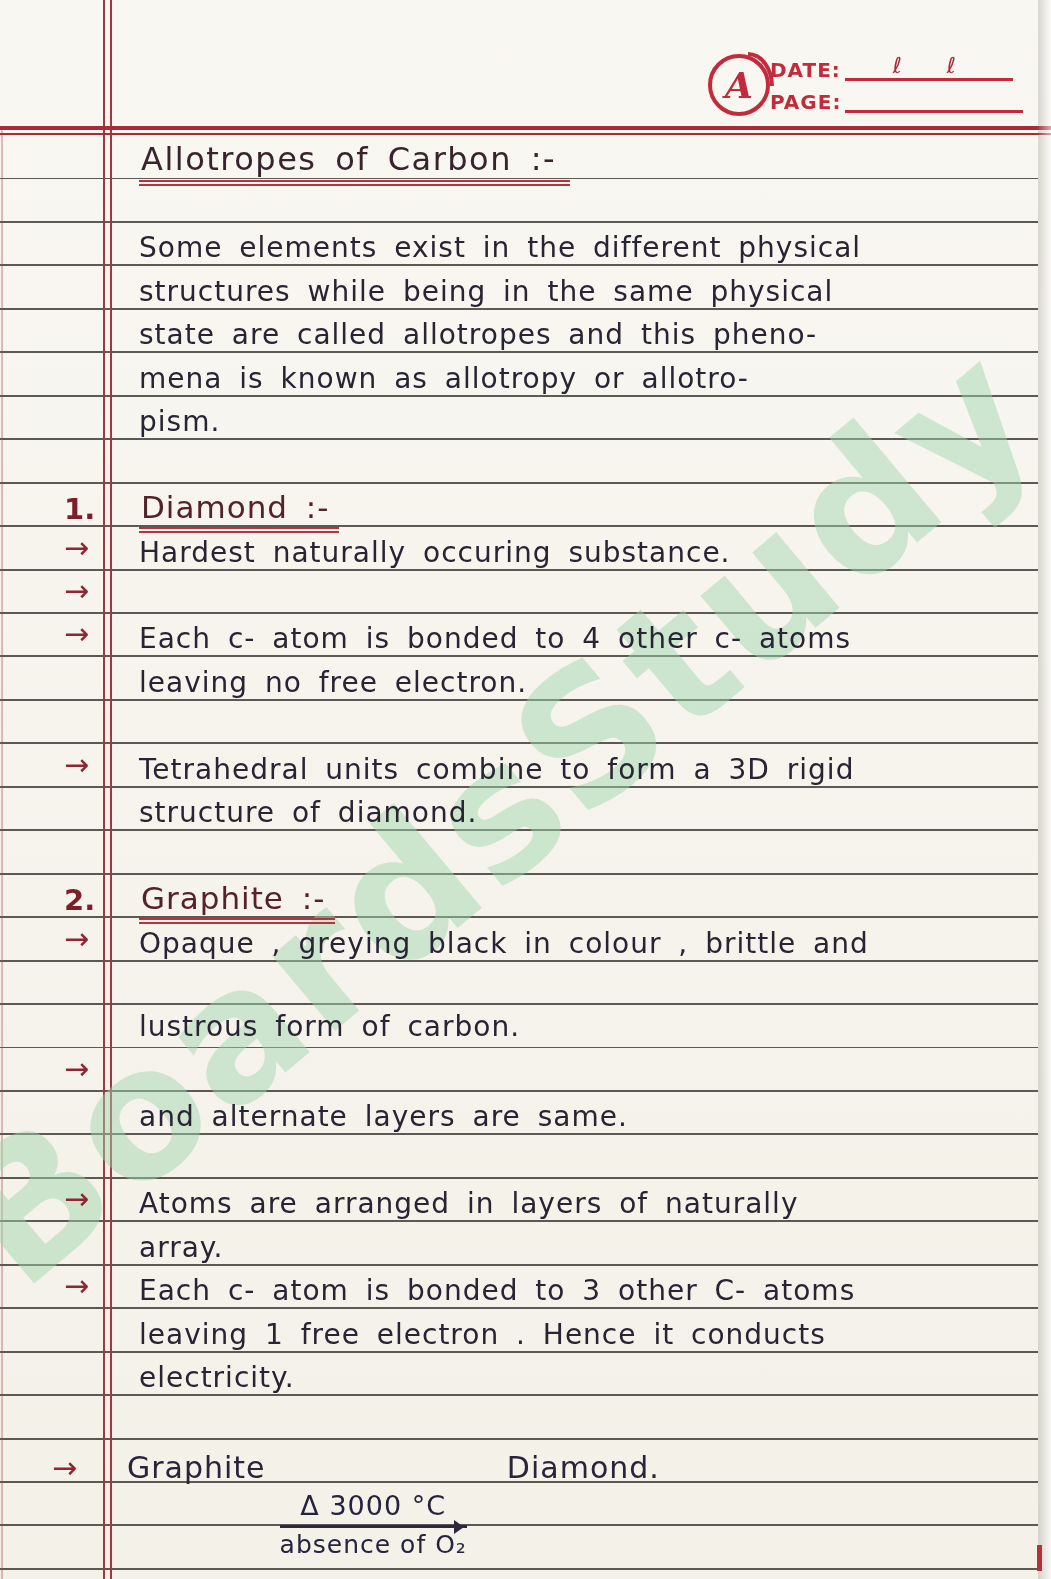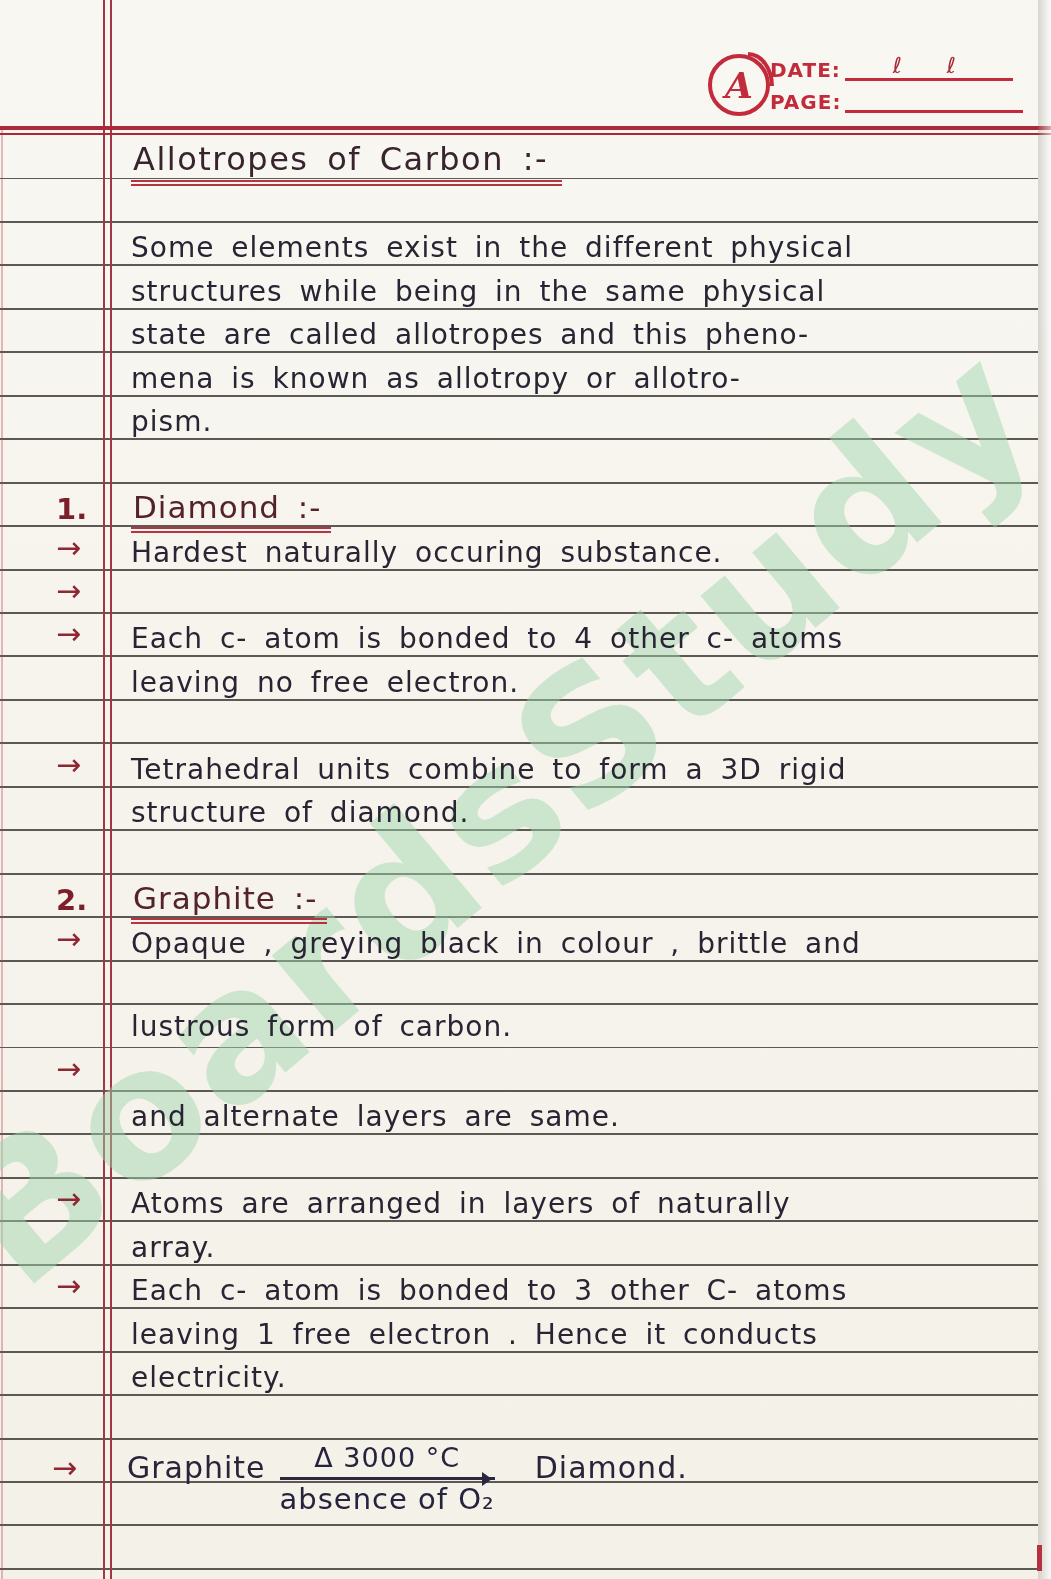--- a/index.html
+++ b/index.html
@@ -58,21 +58,21 @@
   .stamp-row{position:absolute;left:62px;white-space:nowrap;font-weight:700;font-size:20px;letter-spacing:1px;}
   .stamp-row.date{top:6px;}
   .stamp-row.pagel{top:38px;}
   .stamp-line{display:inline-block;vertical-align:-4px;border-bottom:3px solid #c22b3b;height:18px;margin-left:4px;position:relative;}
   .stamp-line.dl{width:168px;}
   .stamp-line.pl{width:178px;}
   .date-mark{position:absolute;bottom:0;font-style:italic;font-weight:400;font-size:22px;color:#a92a38;}
   .date-mark.m1{left:48px;}
   .date-mark.m2{left:102px;}
   
-  #rows .row{position:absolute;left:4px;width:1040px;height:44px;z-index:2;}
+  #rows .row{position:absolute;left:12px;width:1040px;height:44px;z-index:2;}
   .row .marker{
     position:absolute;left:52px;top:2px;width:70px;
     color:#8e2733;font-size:30px;font-weight:500;letter-spacing:0;
   }
   .row .txt{
     position:absolute;left:127px;bottom:3px;
     color:#292433;font-size:28px;letter-spacing:1px;word-spacing:7px;white-space:nowrap;
   }
   .row.title .txt{
     font-size:32px;color:#37242e;font-weight:500;letter-spacing:1.5px;
@@ -82,27 +82,27 @@
     font-size:31px;color:#54222a;font-weight:500;
     border-bottom:6px double rgba(176,42,56,.95);padding:0 10px 2px 2px;bottom:-5px;
   }
   .row.heading .marker{color:#7d1f2b;font-weight:700;font-size:29px;top:8px;}
   
   .reaction{position:absolute;left:0;width:1038px;z-index:2;color:#29243a;}
   .rx-marker{position:absolute;left:52px;top:8px;color:#8e2733;font-size:30px;}
   .rx-body{position:absolute;left:127px;top:0;display:flex;align-items:flex-start;justify-content:center;}
   .rx-reactant,.rx-product{font-size:30px;letter-spacing:1px;padding-top:8px;white-space:nowrap;}
   .rx-cond{display:flex;flex-direction:column;align-items:center;margin:0 14px;}
-  .rx-top{font-size:27px;font-weight:500;letter-spacing:1px;padding:0 14px 4px;white-space:nowrap;color:#26233f;}
+  .rx-top{font-size:27px;font-weight:500;letter-spacing:1px;padding:0 14px 4px;white-space:nowrap;color:#26233f;margin-top:48px;}
   .rx-line{position:relative;align-self:stretch;height:0;border-top:3px solid #2c2840;}
   .rx-line::after{
     content:"";position:absolute;right:-4px;top:-8px;
     border:7px solid transparent;border-left:10px solid #2c2840;
   }
-  .rx-bottom{font-size:29px;letter-spacing:1px;padding-top:2px;white-space:nowrap;color:#26233f;}
+  .rx-bottom{font-size:25px;letter-spacing:1px;padding-top:2px;white-space:nowrap;color:#26233f;}
   .rx-product{margin-left:26px;}
 </style>
 </head>
 <body>
 
 <div class="page">
 
   <div class="rules"></div>
   <div class="vline edge"></div>
   <div class="vline v1"></div>

